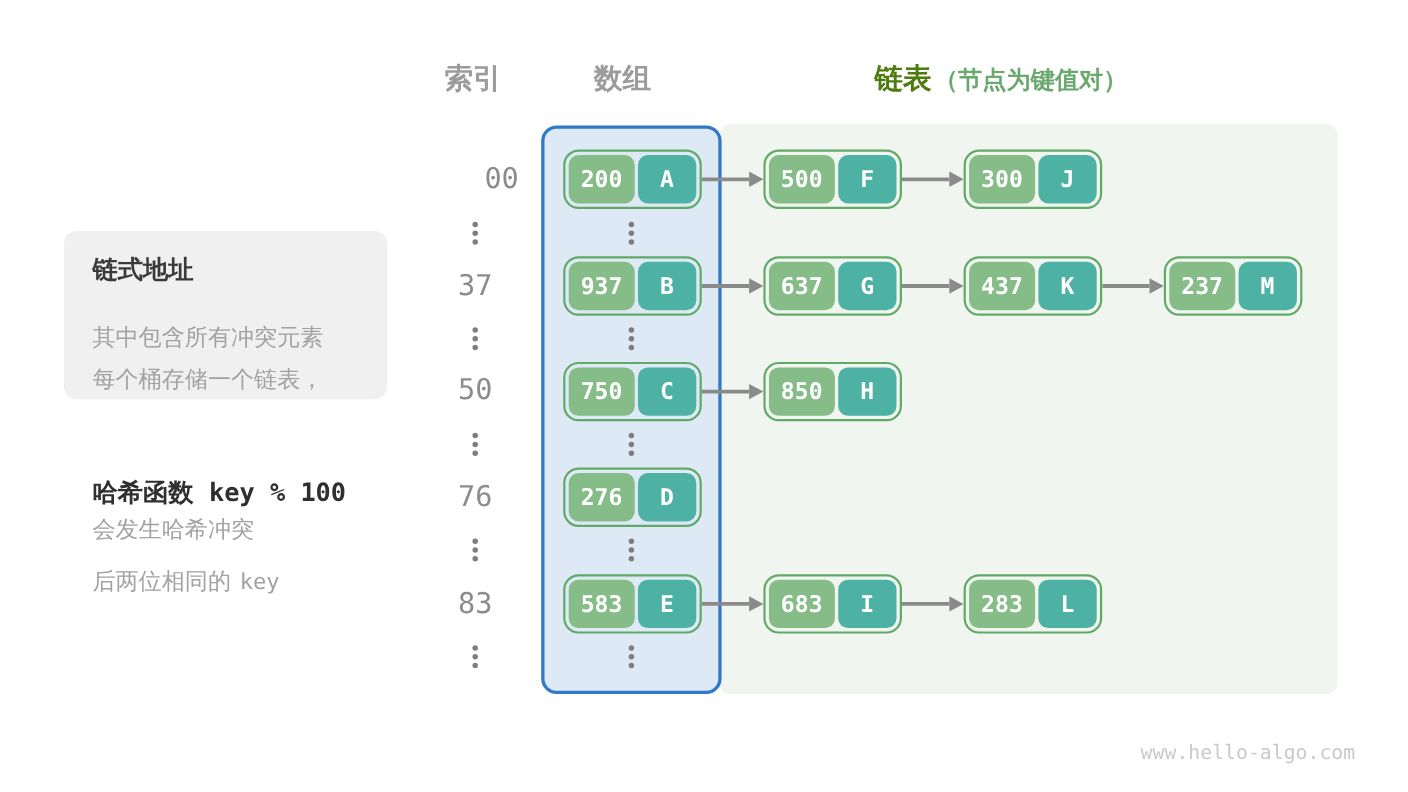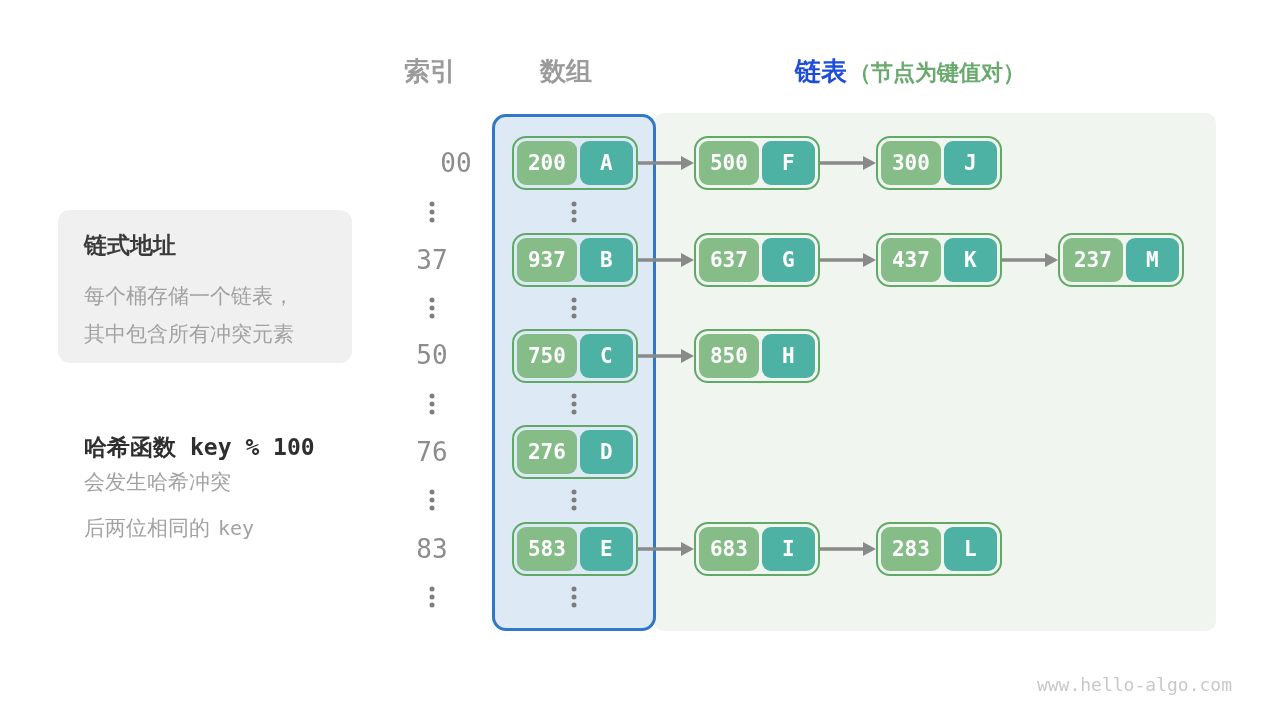--- a/index.html
+++ b/index.html
@@ -4,41 +4,41 @@
 <style>
   html,body{margin:0;padding:0;}
   body{
     width:1280px;height:720px;position:relative;background:#ffffff;
     font-family:"Liberation Sans",sans-serif;overflow:hidden;
   }
   .mono{font-family:"DejaVu Sans Mono","Liberation Mono",monospace;}
 
   
   .hdr{position:absolute;top:54px;font-size:26px;font-weight:bold;color:#9b9b9b;white-space:nowrap;}
-  .hdr-green{color:#1d4ed8;}
+  .hdr-green{color:#4d7c0f;}
   .hdr-note{font-size:22px;font-weight:600;color:#6aa96d;margin-left:2px;}
 
   
   .array-panel{
     position:absolute;left:492px;top:114px;width:164px;height:517px;
     background:#ddeaf6;border:3px solid #3178c6;border-radius:14px;
     box-sizing:border-box;z-index:2;
   }
   .list-panel{
     position:absolute;left:654px;top:113px;width:562px;height:518px;
     background:#f0f6ef;border-radius:10px;z-index:1;
   }
 
   
   .info-box{
     position:absolute;left:58px;top:210px;width:294px;height:153px;
     background:#f0f0f0;border-radius:12px;box-sizing:border-box;
     padding:20px 0 0 26px;
   }
-  .info-title{font-size:23px;font-weight:bold;color:#3a3a3a;margin-bottom:16px;}
+  .info-title{font-size:23px;font-weight:bold;color:#3a3a3a;margin-bottom:28px;}
   .info-line{font-size:21px;color:#a2a2a2;line-height:38px;white-space:nowrap;}
 
   .hash-note{position:absolute;left:84px;top:432px;}
   .hash-title{font-size:23px;font-weight:bold;color:#2f2f2f;white-space:nowrap;}
   .hash-title .code{font-size:23px;margin-left:14px;text-align:right;}
   .hash-line{font-size:21px;color:#a2a2a2;line-height:38px;white-space:nowrap;}
   .hash-line .code{font-size:20px;}
 
   
   .idx{
@@ -78,22 +78,22 @@
 
 <div class="hdr" style="left:404px;">索引</div>
 <div class="hdr" style="left:540px;">数组</div>
 <div class="hdr" style="left:795px;display:flex;align-items:baseline;">
   <span class="hdr-green">链表</span>
     <span class="hdr-note">（节点为键值对）</span>
 </div>
 
 <div class="info-box">
   <div class="info-title">链式地址</div>
+  <div class="info-line">其中包含所有冲突元素</div>
   <div class="info-line">每个桶存储一个链表，</div>
-  <div class="info-line">其中包含所有冲突元素</div>
 </div>
 
 <div class="hash-note">
   <div class="hash-title"><span>哈希函数</span><span class="mono code">key % 100</span></div>
   <div class="hash-line">会发生哈希冲突</div>
   <div class="hash-line" style="margin-top:8px;"><span>后两位相同的</span><span class="mono code" style="margin-left:8px;">key</span></div>
 </div>
 
 <div class="idx mono" style="left:456px;top:163px;">00</div>
 <div class="idx mono" style="left:432px;top:260px;">37</div>

